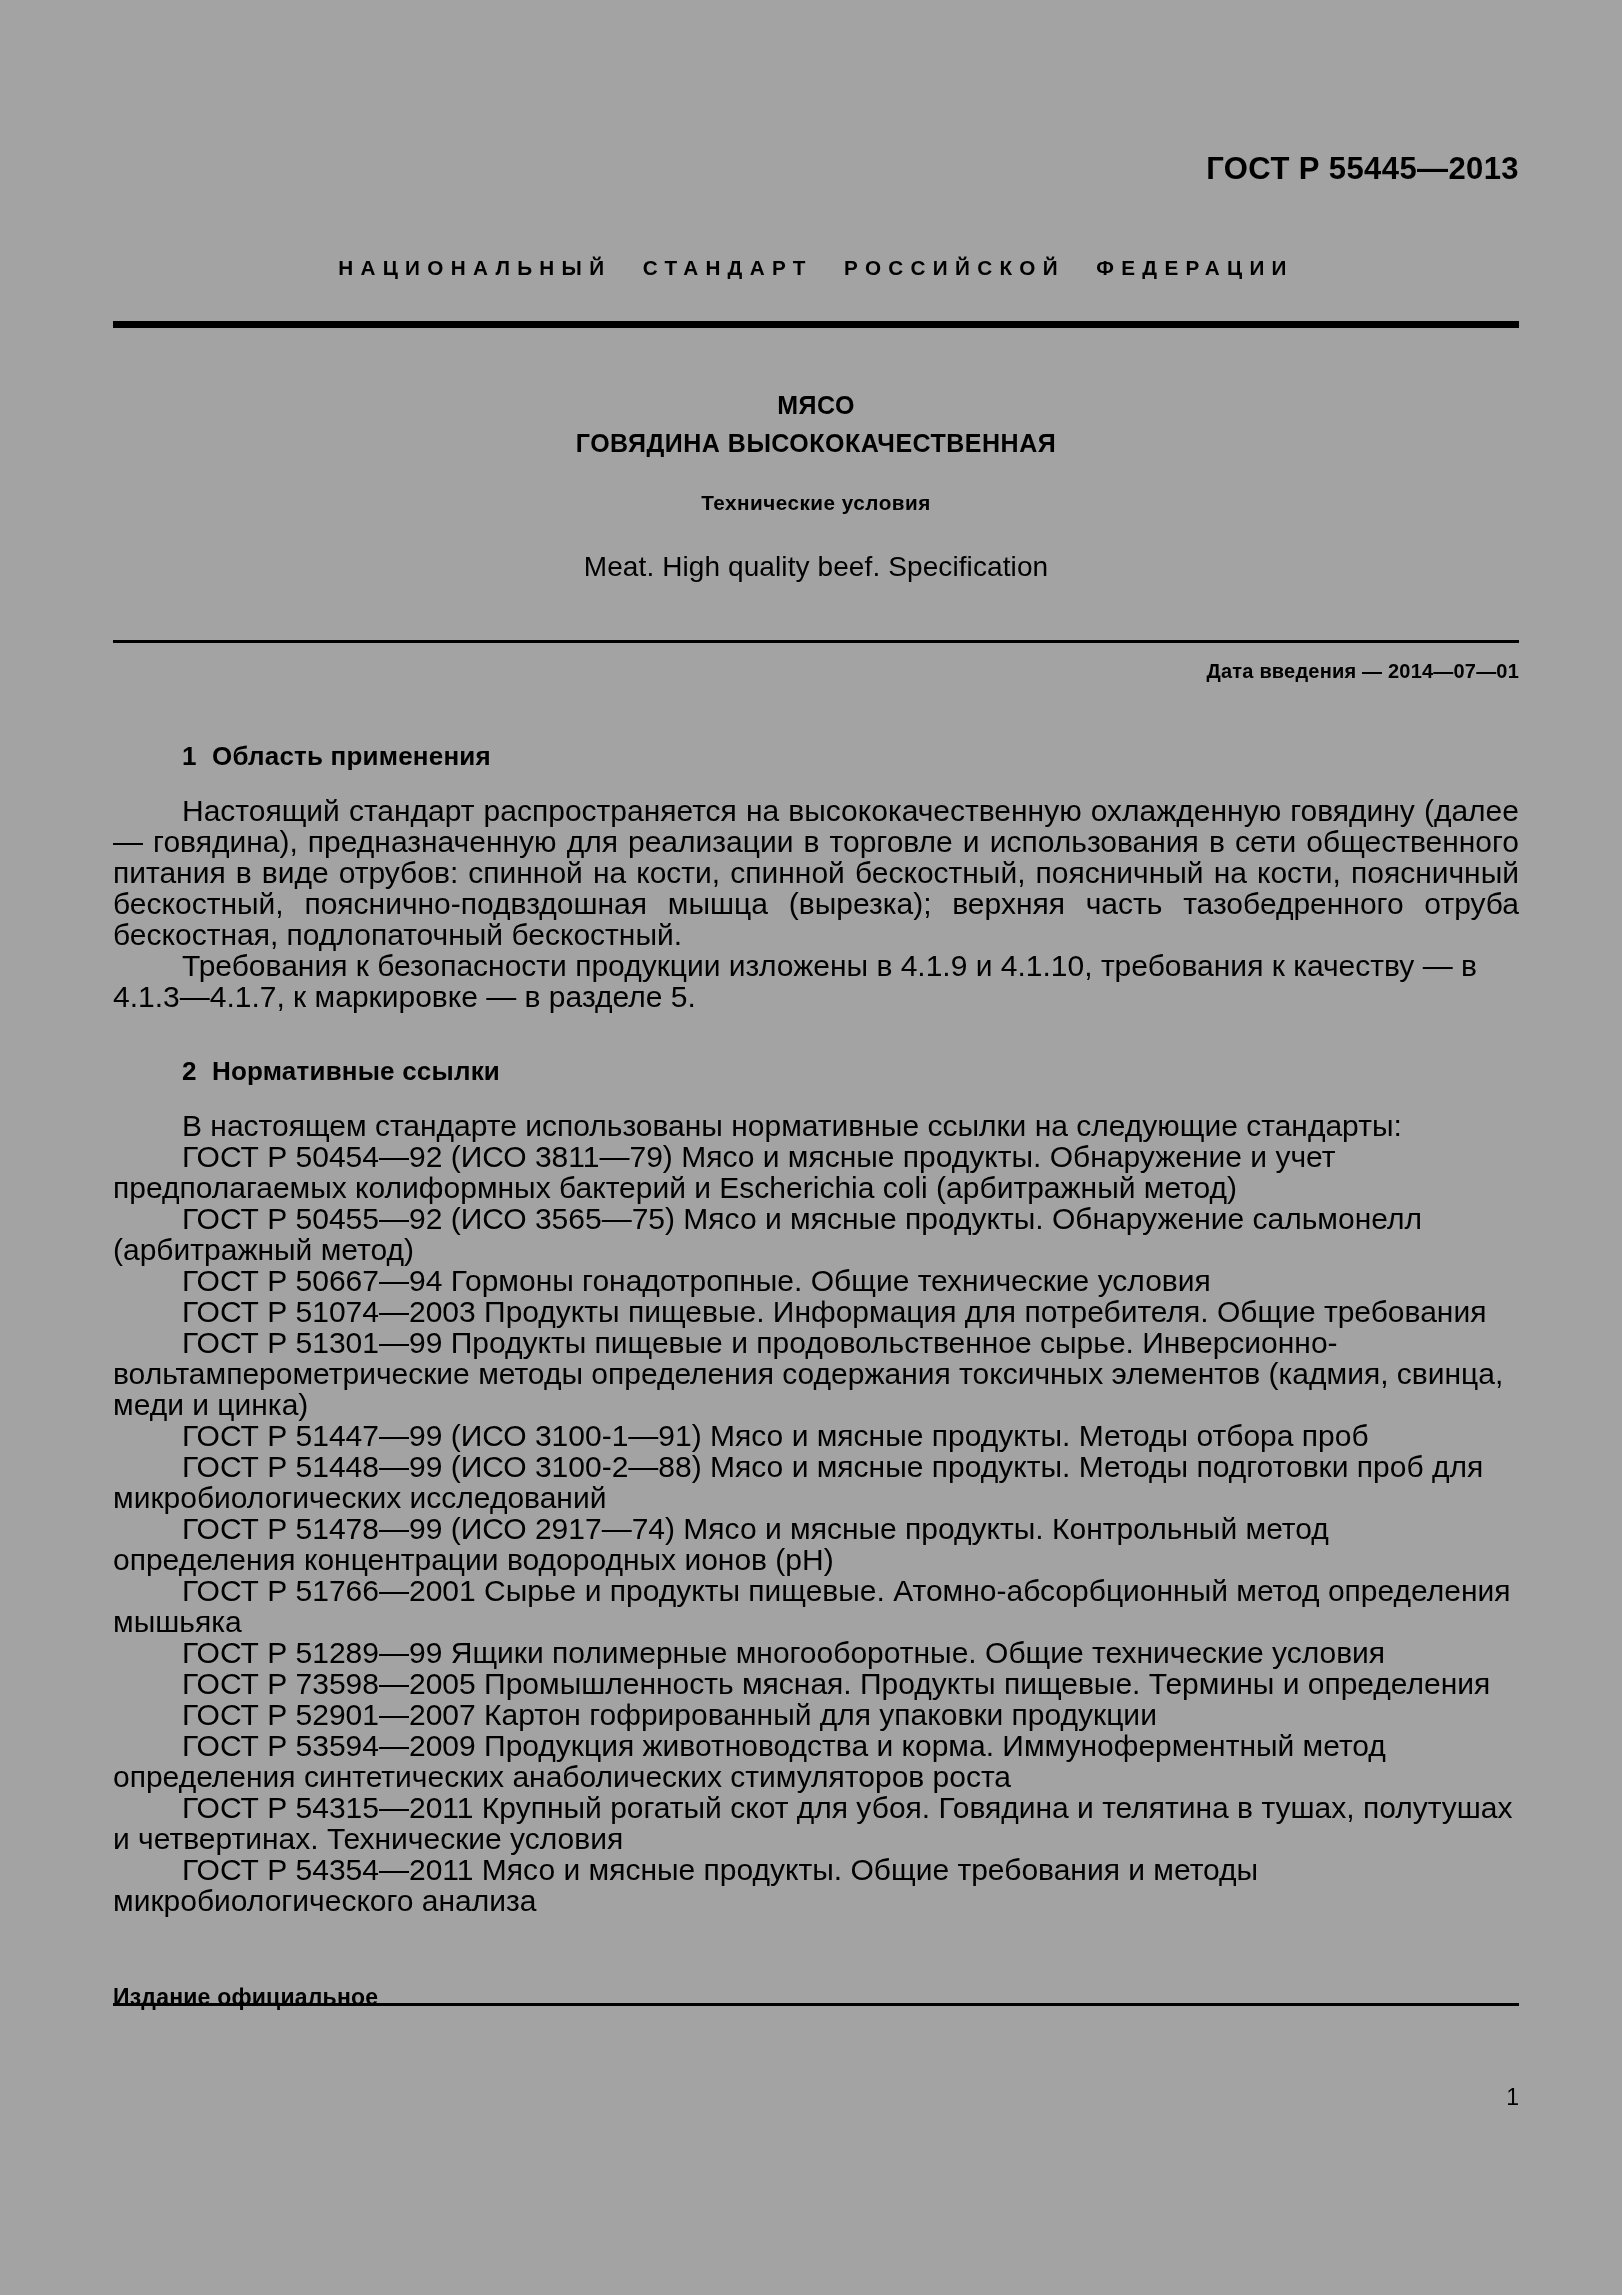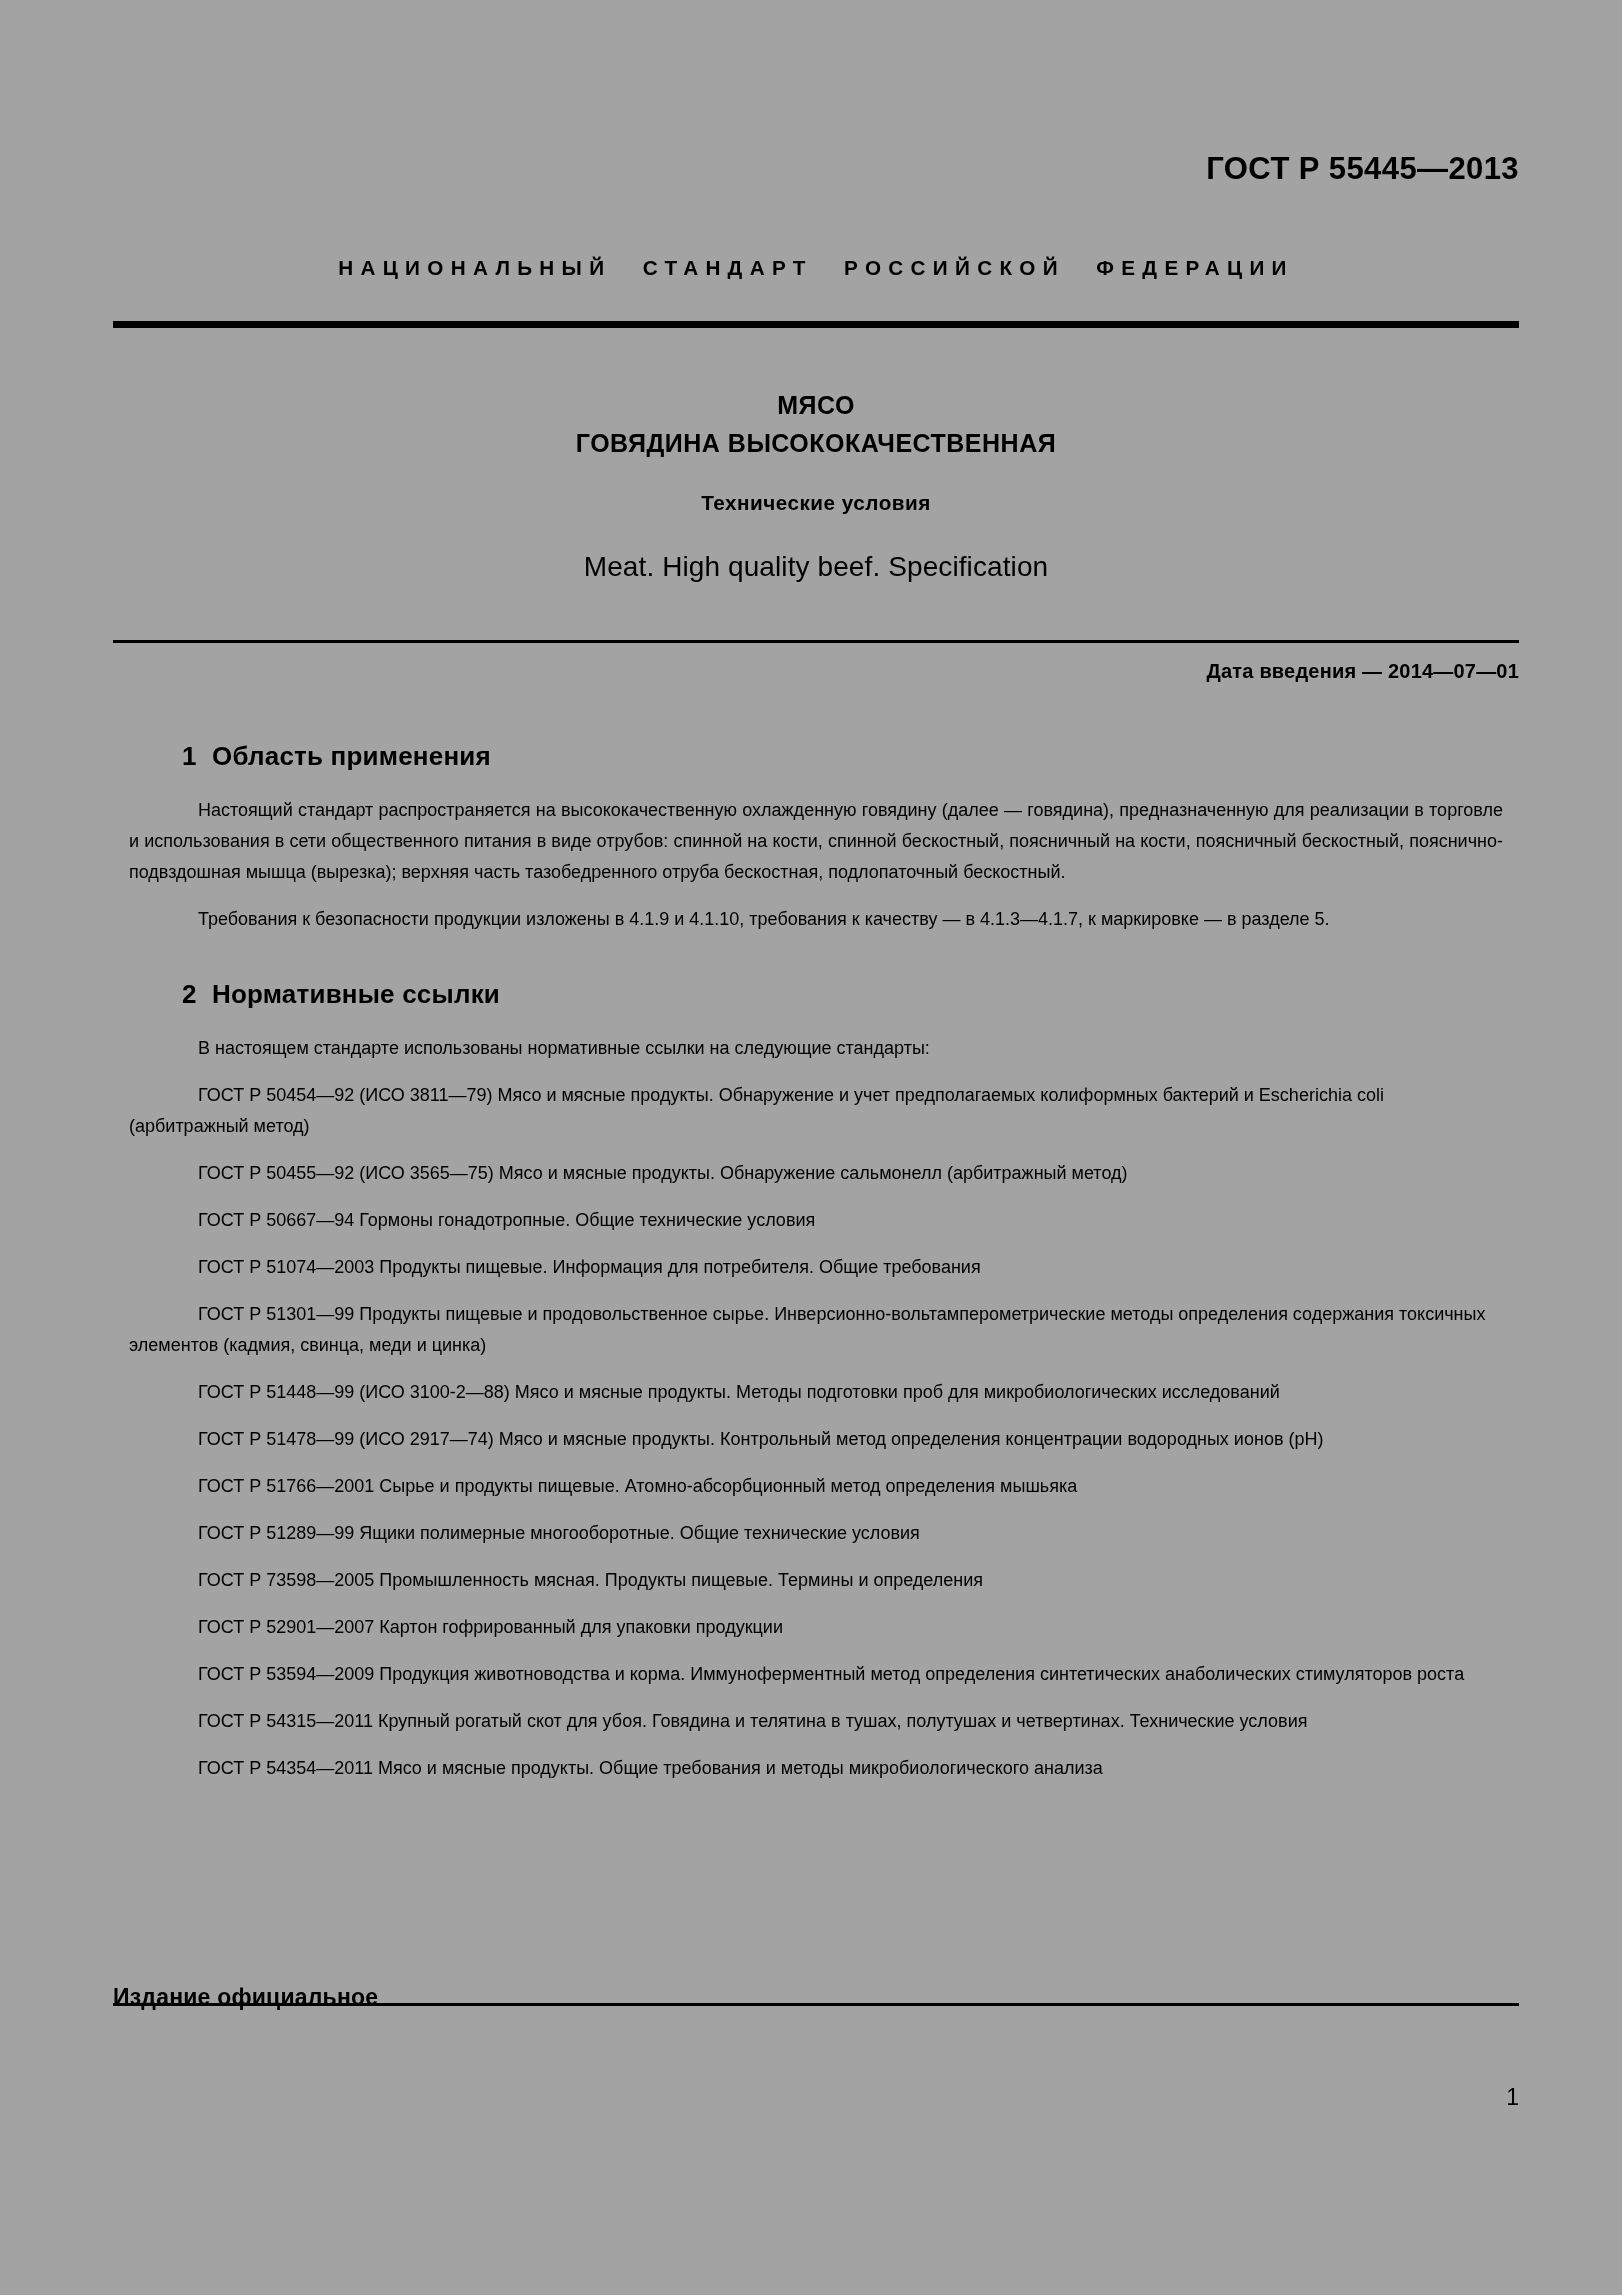--- a/index.html
+++ b/index.html
@@ -123,22 +123,22 @@
     font-size: 26px;
     font-weight: bold;
     letter-spacing: 0.2px;
     line-height: 1.2;
   }
   h2.section-heading .num { margin-right: 15.3px; }
 
   .section + .section { margin-top: 44px; }
 
   p.para {
-    margin: 16px;
-    font-size: 18px;
+    margin: 0;
+    font-size: 30px;
     line-height: 31px;
     text-align: justify;
     text-justify: inter-word;
     letter-spacing: 0px;
     hyphens: none;
   }
   p.para.indent { text-indent: 69px; }
   p.para.last   { text-align: left; }
 
   .ref-list p.para { text-indent: 69px; }
@@ -203,20 +203,21 @@
       <h2 class="section-heading">
         <span class="num">2</span><span>Нормативные ссылки</span>
       </h2>
       <p class="para indent last">В настоящем стандарте использованы нормативные ссылки на следующие стандарты:</p>
       <div class="ref-list" id="ref-list">
           <p class="para last"><span class="nb">ГОСТ  Р 50454—92</span> (ИСО 3811—79) Мясо и мясные продукты. Обнаружение и учет предполагаемых колиформных бактерий и Escherichia coli (арбитражный метод)</p>
           <p class="para last"><span class="nb">ГОСТ  Р 50455—92</span> (ИСО 3565—75) Мясо и мясные продукты. Обнаружение сальмонелл (арбитражный метод)</p>
           <p class="para last"><span class="nb">ГОСТ  Р 50667—94</span> Гормоны гонадотропные. Общие технические условия</p>
           <p class="para last"><span class="nb">ГОСТ  Р 51074—2003</span> Продукты пищевые. Информация для потребителя. Общие требования</p>
           <p class="para last"><span class="nb">ГОСТ  Р 51301—99</span> Продукты пищевые и продовольственное сырье. Инверсионно-вольтамперометрические методы определения содержания токсичных элементов (кадмия, свинца, меди и цинка)</p>
+          <p class="para last"><span class="nb">ГОСТ  Р 51447—99</span> (ИСО 3100-1—91) Мясо и мясные продукты. Методы отбора проб</p>
           <p class="para last"><span class="nb">ГОСТ  Р 51448—99</span> (ИСО 3100-2—88) Мясо и мясные продукты. Методы подготовки проб для микробиологических исследований</p>
           <p class="para last"><span class="nb">ГОСТ  Р 51478—99</span> (ИСО 2917—74) Мясо и мясные продукты. Контрольный метод определения концентрации водородных ионов (pH)</p>
           <p class="para last"><span class="nb">ГОСТ  Р 51766—2001</span> Сырье и продукты пищевые. Атомно-абсорбционный метод определения мышьяка</p>
           <p class="para last"><span class="nb">ГОСТ  Р 51289—99</span> Ящики полимерные многооборотные. Общие технические условия</p>
           <p class="para last"><span class="nb">ГОСТ  Р 73598—2005</span> Промышленность мясная. Продукты пищевые. Термины и определения</p>
           <p class="para last"><span class="nb">ГОСТ  Р 52901—2007</span> Картон гофрированный для упаковки продукции</p>
           <p class="para last"><span class="nb">ГОСТ  Р 53594—2009</span> Продукция животноводства и корма. Иммуноферментный метод определения синтетических анаболических стимуляторов роста</p>
           <p class="para last"><span class="nb">ГОСТ  Р 54315—2011</span> Крупный рогатый скот для убоя. Говядина и телятина в тушах, полутушах и четвертинах. Технические условия</p>
           <p class="para last"><span class="nb">ГОСТ  Р 54354—2011</span> Мясо и мясные продукты. Общие требования и методы микробиологического анализа</p>
         </div>

